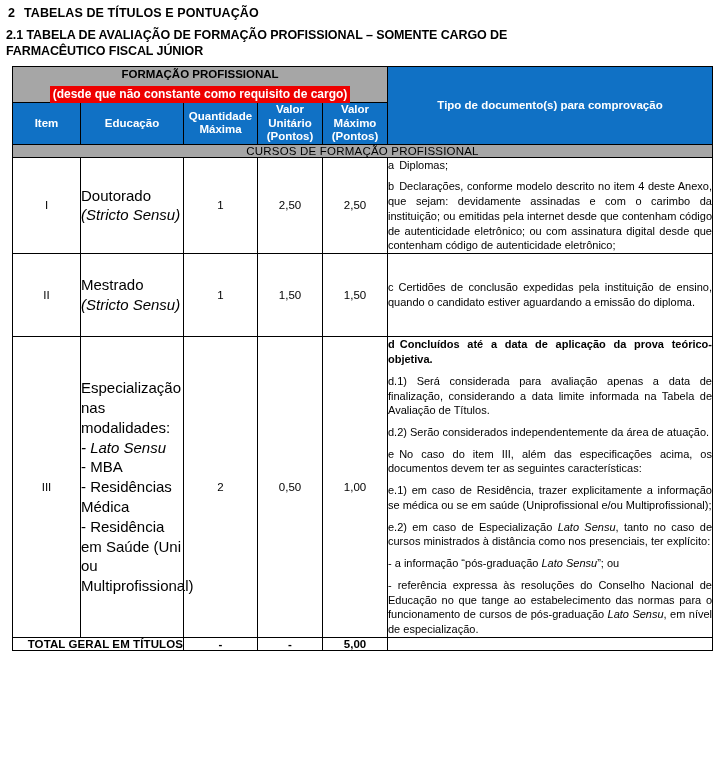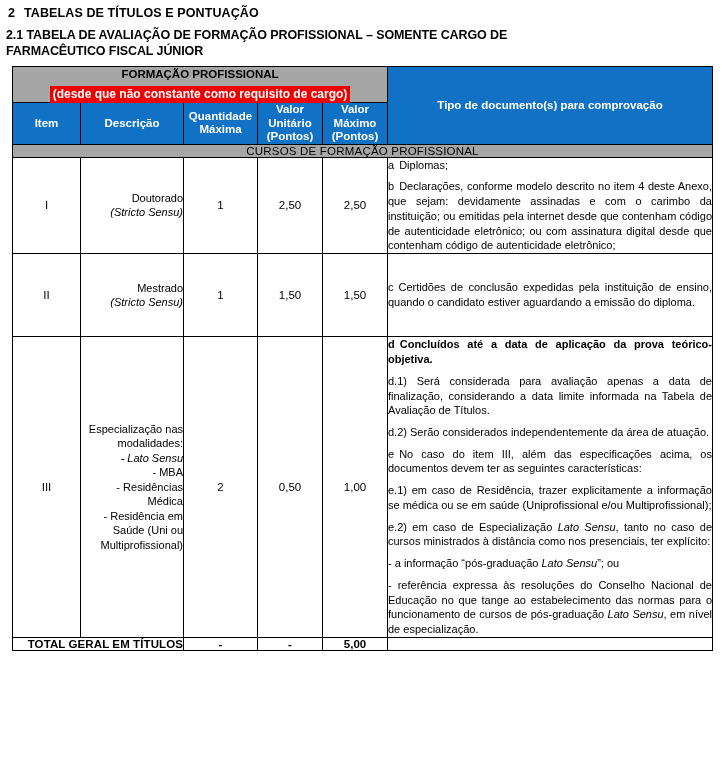--- a/index.html
+++ b/index.html
@@ -94,24 +94,24 @@
     font-size: 11.5px;
     padding: 4px 6px;
   }
   .cell-center {
     text-align: center;
     font-size: 11.5px;
     padding: 6px 3px;
     line-height: 1.3;
   }
   .cell-desc {
-    font-size: 11px;
+    font-size: 15px;
     padding: 6px 5px 6px 8px;
     line-height: 1.32;
-    text-align: right;
+    text-align: left;
   }
   .cell-desc .it { font-style: italic; }
   .doc-cell {
     font-size: 11px;
     padding: 6px 9px 7px 9px;
     text-align: justify;
     line-height: 1.34;
     vertical-align: top;
   }
   .doc-cell p {
@@ -164,21 +164,21 @@
       <tr>
         <td class="gray-band" colspan="5">
           <span>FORMAÇÃO PROFISSIONAL</span>
           <span class="sub"><span class="hl">(desde que não constante como requisito de cargo)</span></span>
         </td>
         <td class="blue-head doc" rowspan="2">Tipo de documento(s) para comprovação</td>
       </tr>
 
       <tr>
         <td class="blue-head">Item</td>
-        <td class="blue-head">Descrição</td>
+        <td class="blue-head">Educação</td>
         <td class="blue-head">
           <span>Quantidade</span><br>
           <span>Máxima</span>
         </td>
         <td class="blue-head">
           <span>Valor</span><br>
           <span>Unitário</span><br>
           <span>(Pontos)</span>
         </td>
         <td class="blue-head">

